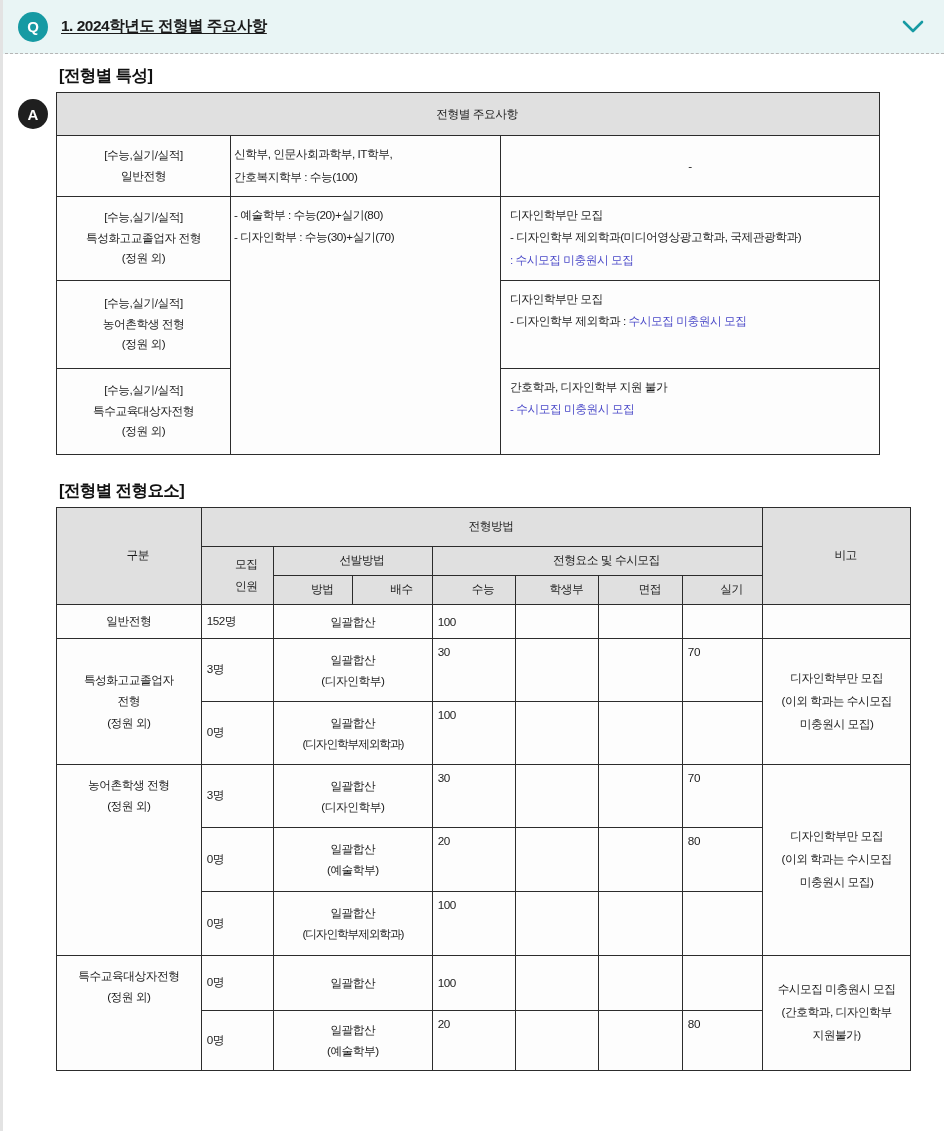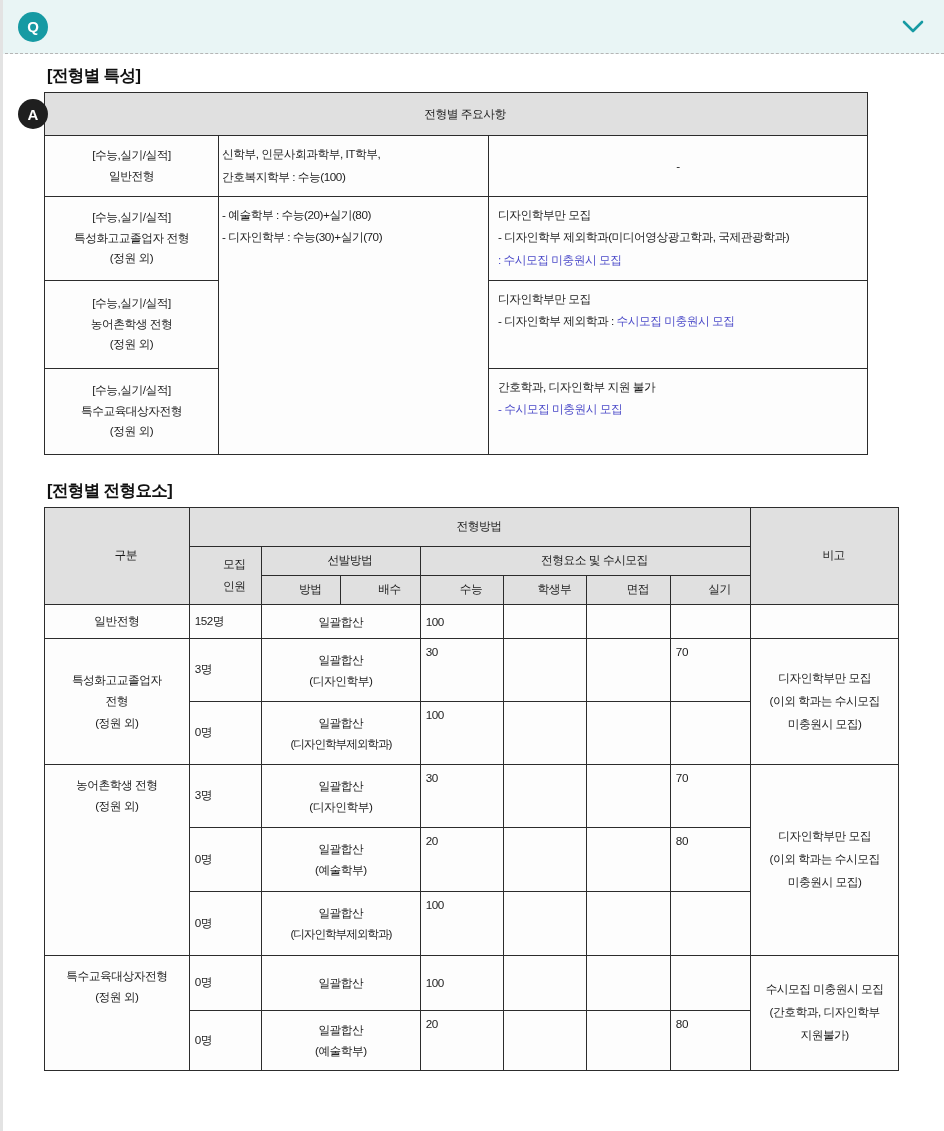--- a/index.html
+++ b/index.html
@@ -79,21 +79,21 @@
   .answer-body {
     position: relative;
     padding: 0;
   }
   .badge-a-wrap {
     position: absolute;
     left: 18px;
     top: 45px;
   }
   .content-col {
-    margin-left: 44px;
+    margin-left: 56px;
     padding-top: 11px;
     width: 868px;
   }
 
   .section-title {
     font-size: 16.5px;
     font-weight: bold;
     color: #111111;
     letter-spacing: -0.6px;
     margin: 0 0 5px 3px;
@@ -169,20 +169,21 @@
   .small-n { font-size: 11px; }
   .squeeze { letter-spacing: -1.1px; display: inline-block; }
 </style>
 </head>
 <body>
 
 <div class="page-gutter"></div>
 
 <div class="qa-header">
   <div class="badge badge-q">Q</div>
+  <div class="q-title">1. 2024학년도 전형별 주요사항</div>
   <div class="chevron">
     <svg width="22" height="14" viewBox="0 0 22 14" aria-hidden="true">
       <path d="M2 2 L11 11 L20 2" fill="none" stroke="#169aa3" stroke-width="2.6" stroke-linecap="round" stroke-linejoin="round"></path>
     </svg>
   </div>
 </div>
 
 <div class="answer-body">
 
   <div class="badge-a-wrap">

